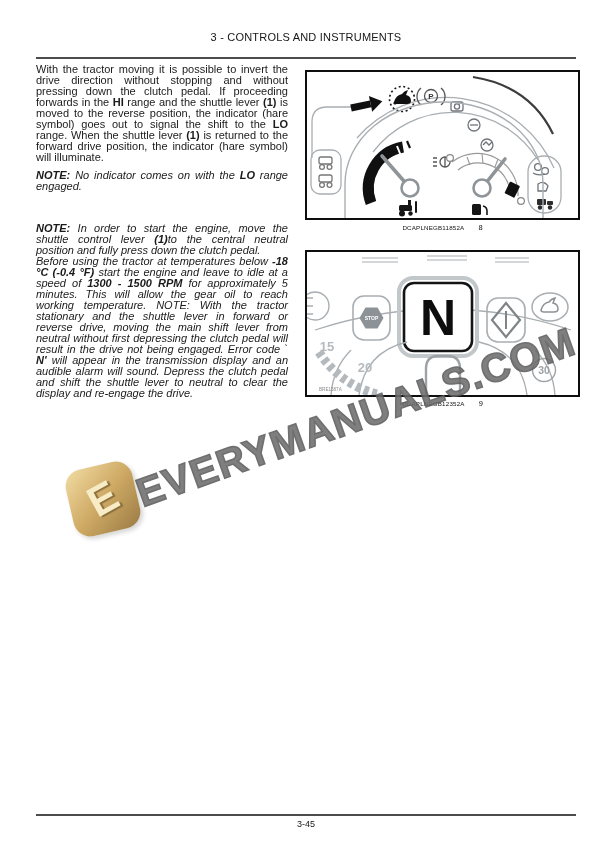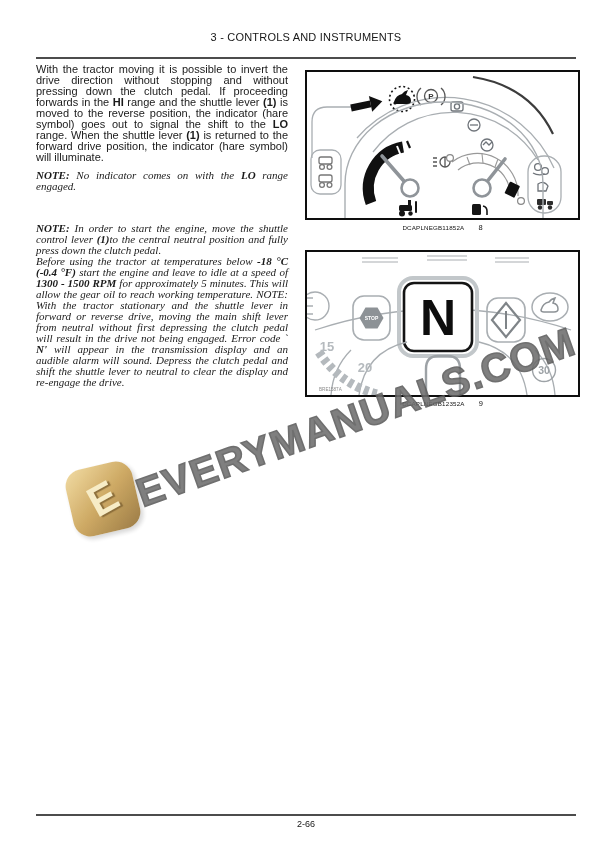--- a/index.html
+++ b/index.html
@@ -13,21 +13,21 @@
     font-size:11px; letter-spacing:.2px; color:#161616;}
   .rule{position:absolute; left:36px; width:540px; height:2px; background:#4c4c4c;}
   .rule.top{top:57px;}
   .rule.bottom{top:814px;}
   .footer-page{position:absolute; top:819px; left:0; width:100%; text-align:center;
     font-size:9px; color:#161616;}
   
   .text-col{position:absolute; left:36px; top:64px; width:252px;}
   .sec-title{font-size:11.5px; font-weight:bold; margin:0 0 13px 0;}
   .body-p{font-size:11px; line-height:11px; text-align:justify; margin:0;}
-  .body-p.note{font-style:italic; margin-top:7px;font-family:Liberation Serif, serif;}
+  .body-p.note{font-style:italic; margin-top:7px;}
   .body-p.note2{margin-top:31px;}
   .b{font-weight:bold;}
   
   .fig{position:absolute; left:305px; width:271px; background:#fff;
     border:2px solid #0e0e0e;}
   .fig8{top:70px; height:146px;}
   .fig9{top:250px; height:143px;}
   .fig svg{display:block; width:100%; height:100%;}
   .caption{position:absolute; left:305px; width:275px; display:flex;
     justify-content:center; align-items:baseline; gap:14px; color:#111;}
@@ -236,15 +236,15 @@
     <span class="cap-code">DCAPLNEGB12352A</span>
     <span class="cap-num">9</span>
   </div>
 
   <div class="wm-logo">
     <span class="wm-logo-letter">E</span>
   </div>
   <div class="wm-text">EVERYMANUALS.COM</div>
 
   <div class="rule bottom"></div>
-  <div class="footer-page">2-66</div>
+  <div class="footer-page">3-45</div>
 
 </div>
 
 </body></html>

